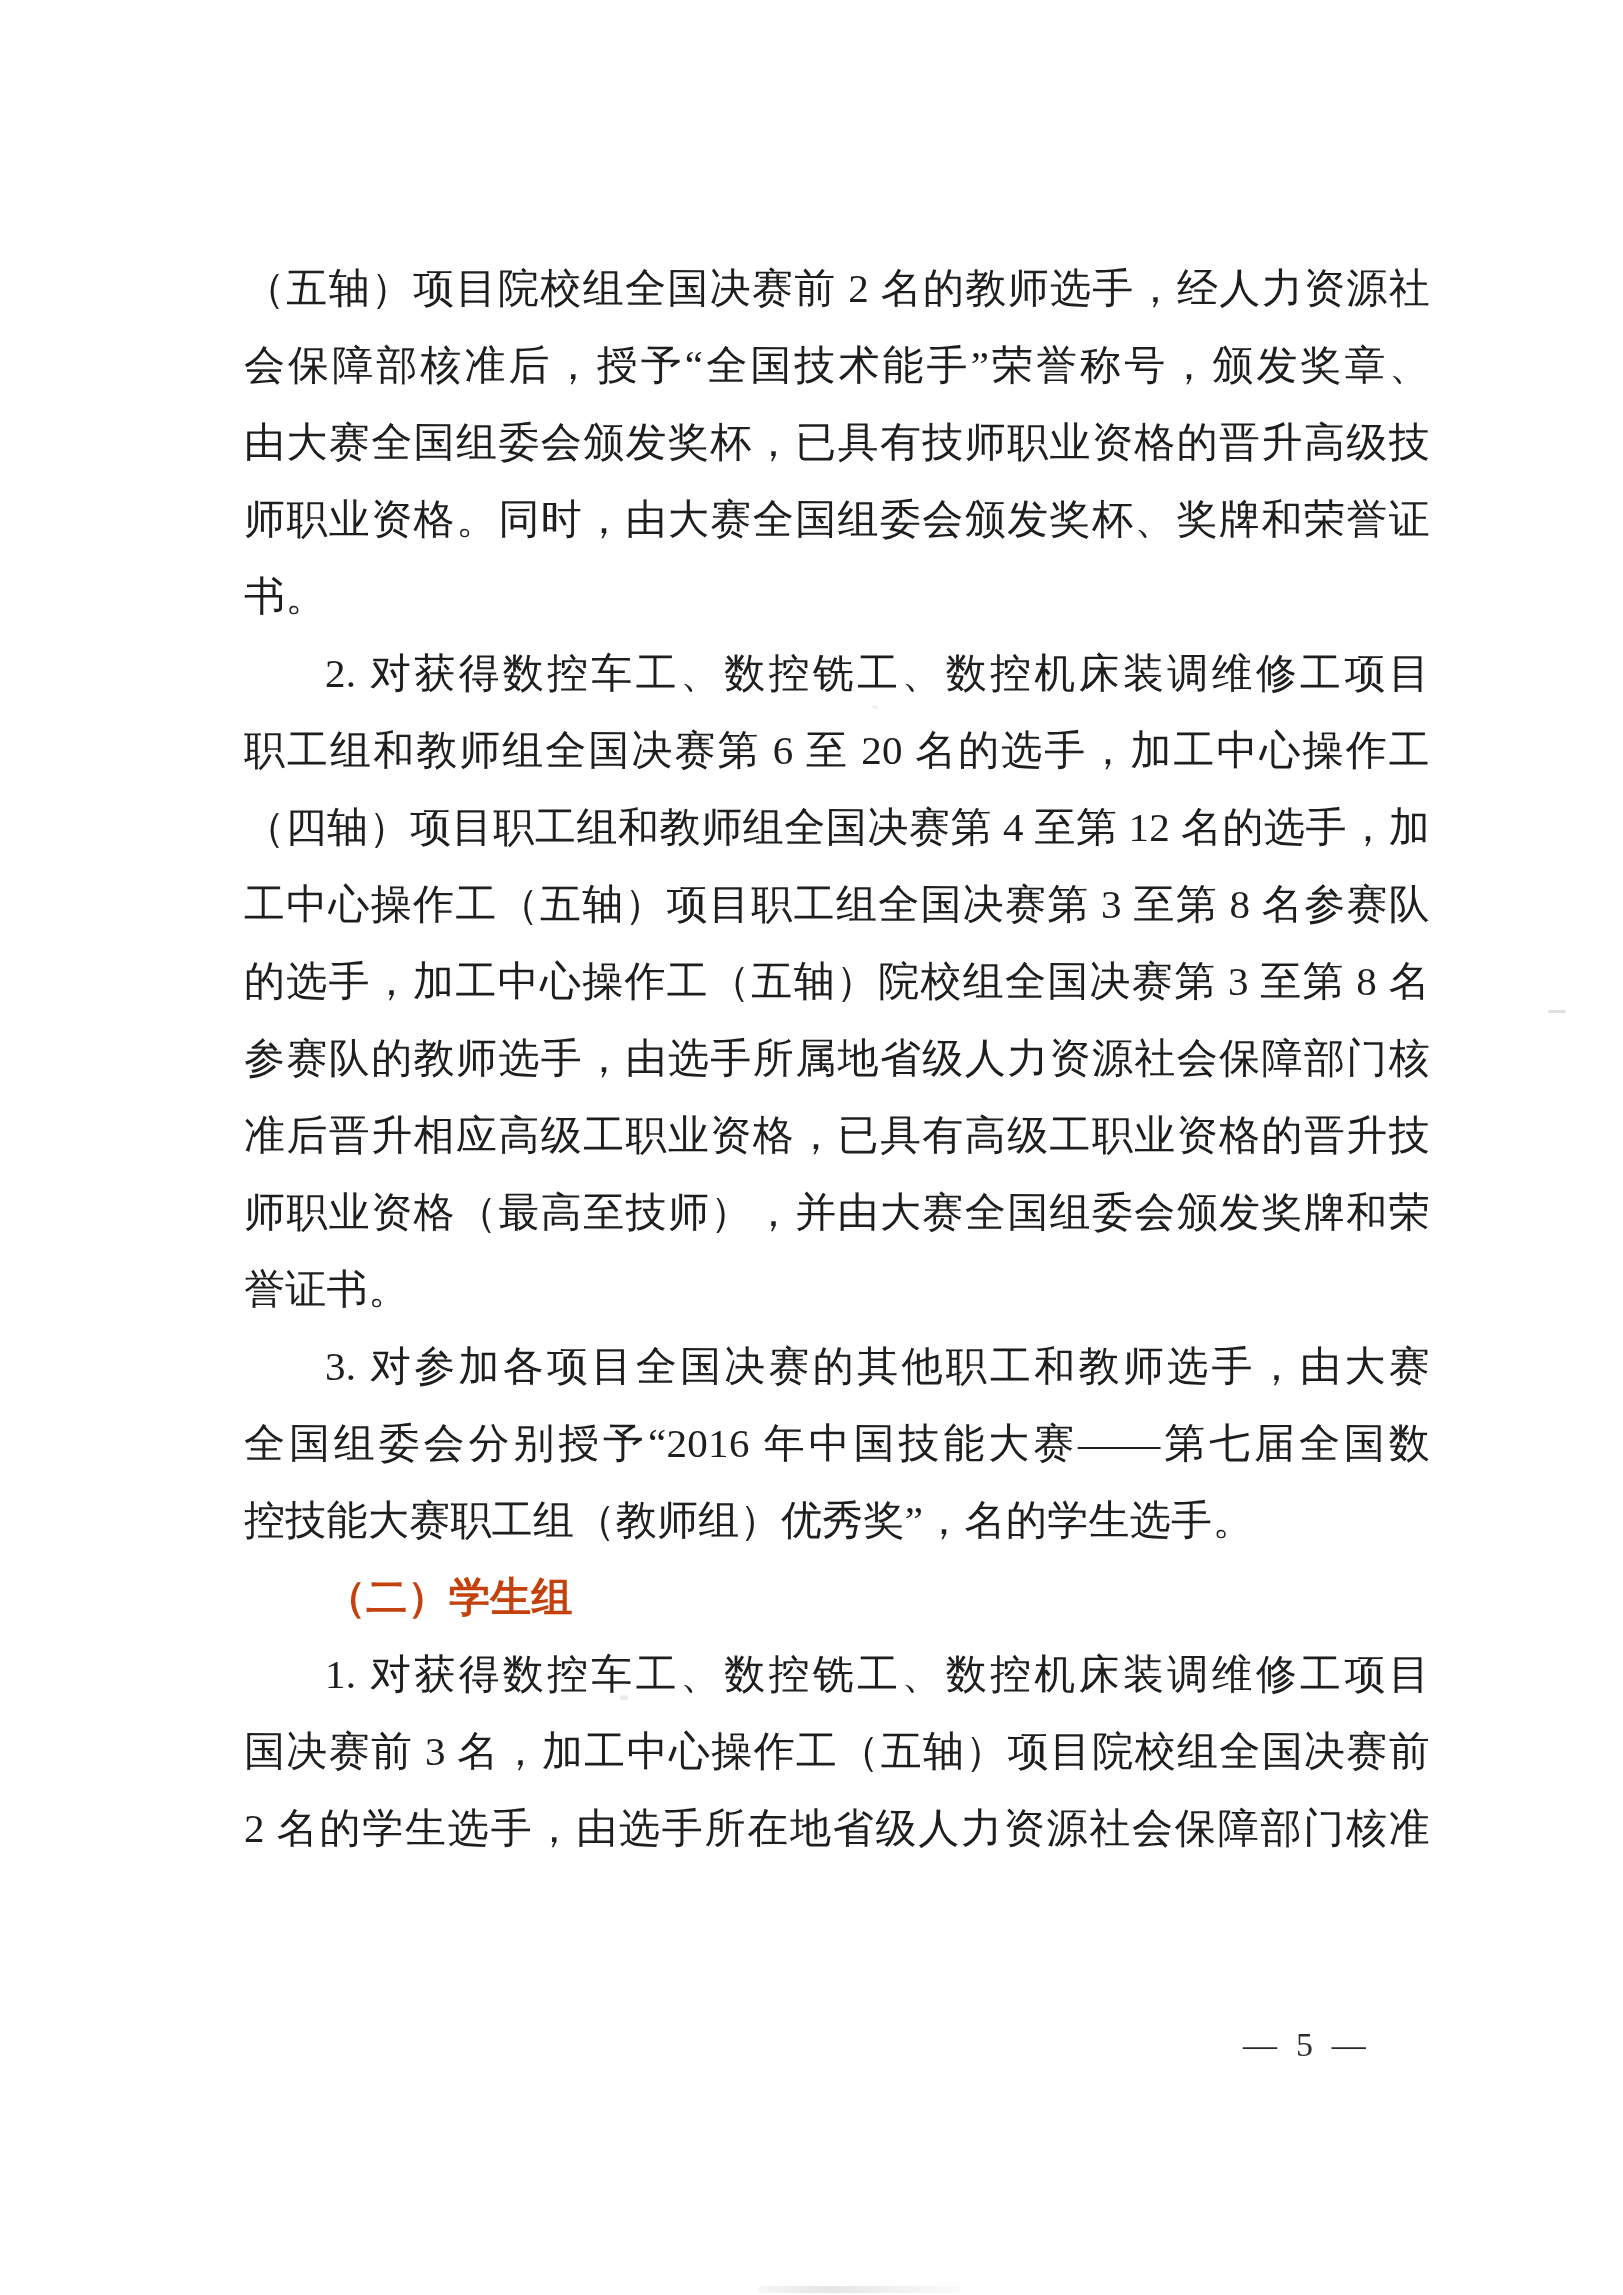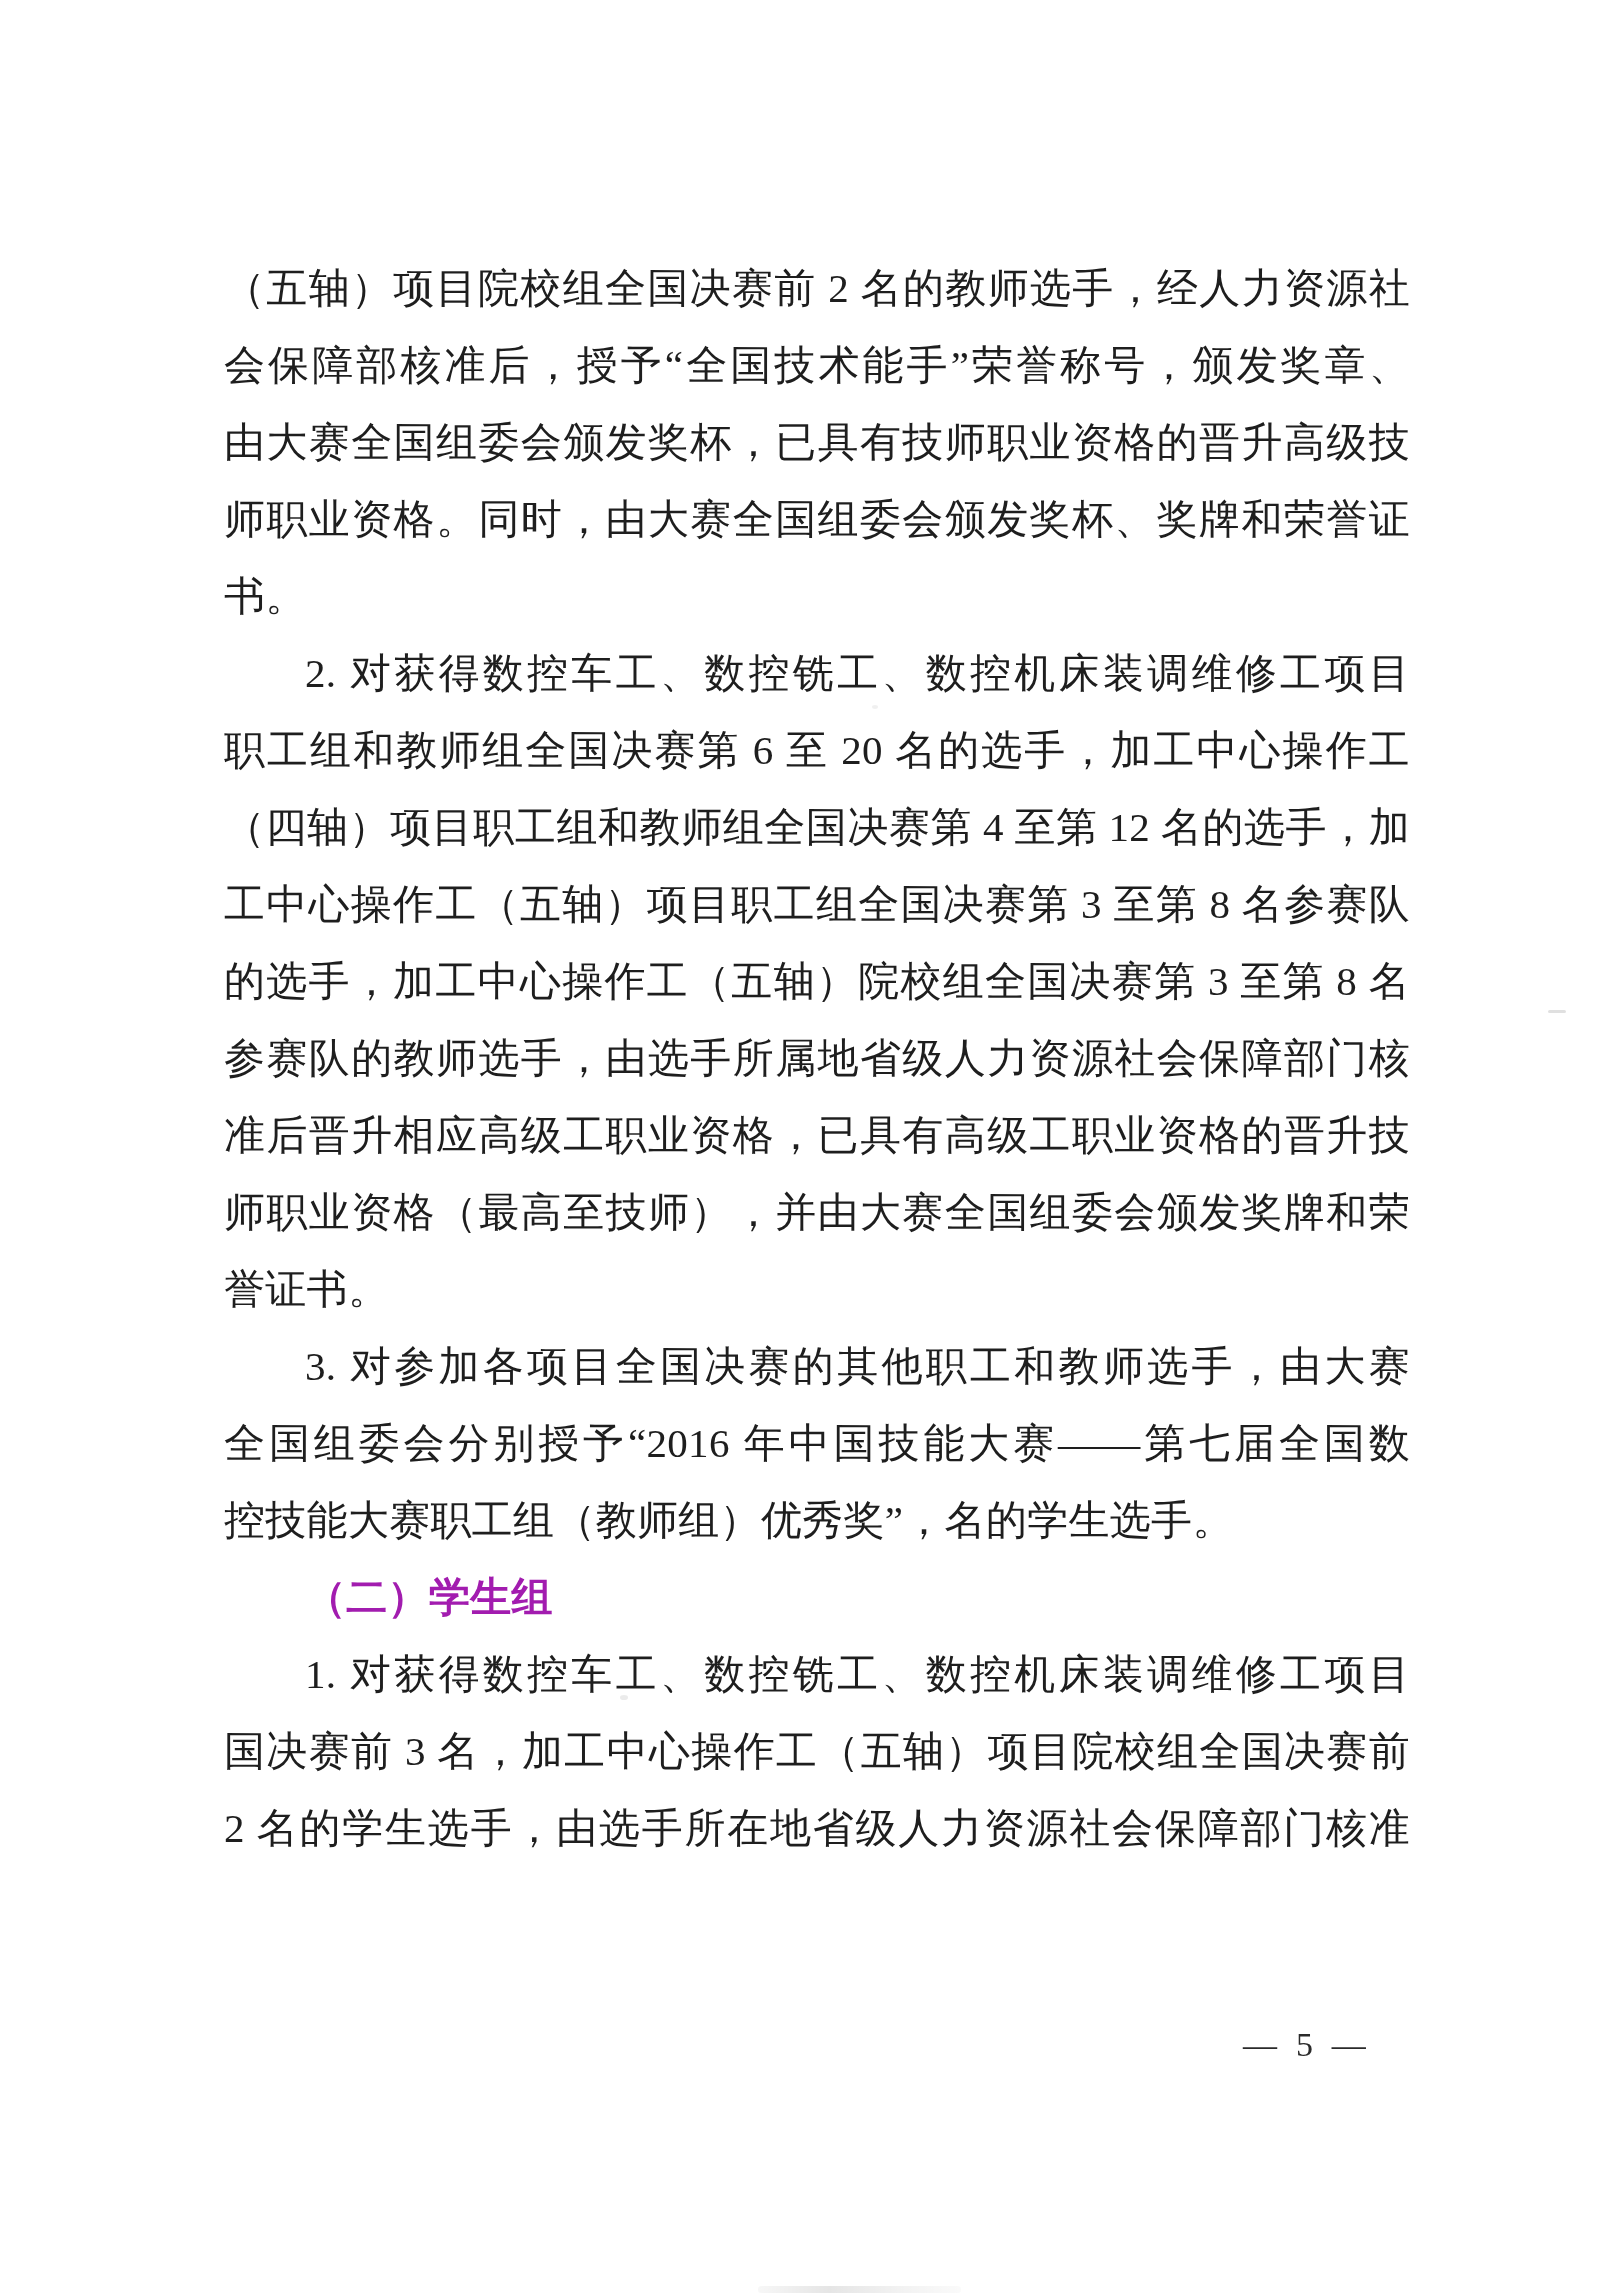--- a/index.html
+++ b/index.html
@@ -11,21 +11,21 @@
     position: relative;
     width: 1623px;
     height: 2295px;
     background: #ffffff;
     overflow: hidden;
     font-family: "Liberation Serif", "DejaVu Serif", serif;
     color: #1e1e1e;
   }
   .text-block {
     position: absolute;
-    left: 224px;
+    left: 244px;
     top: 250px;
     width: 1186px;
   }
   .line {
     font-size: 41px;
     line-height: 77px;
     height: 77px;
     text-align: justify;
     text-align-last: justify;
     text-justify: inter-ideograph;
@@ -33,21 +33,21 @@
   }
   .line.left {
     text-align: left;
     text-align-last: left;
   }
   .line.indent {
     text-indent: 81px;
   }
   .line.heading {
     font-weight: bold;
-    color: #a21caf;
+    color: #c2410c;
   }
   .page-number {
     position: absolute;
     left: 1225px;
     top: 2019px;
     width: 164px;
     font-size: 34px;
     line-height: 51px;
     text-align: center;
     letter-spacing: 5.2px;

